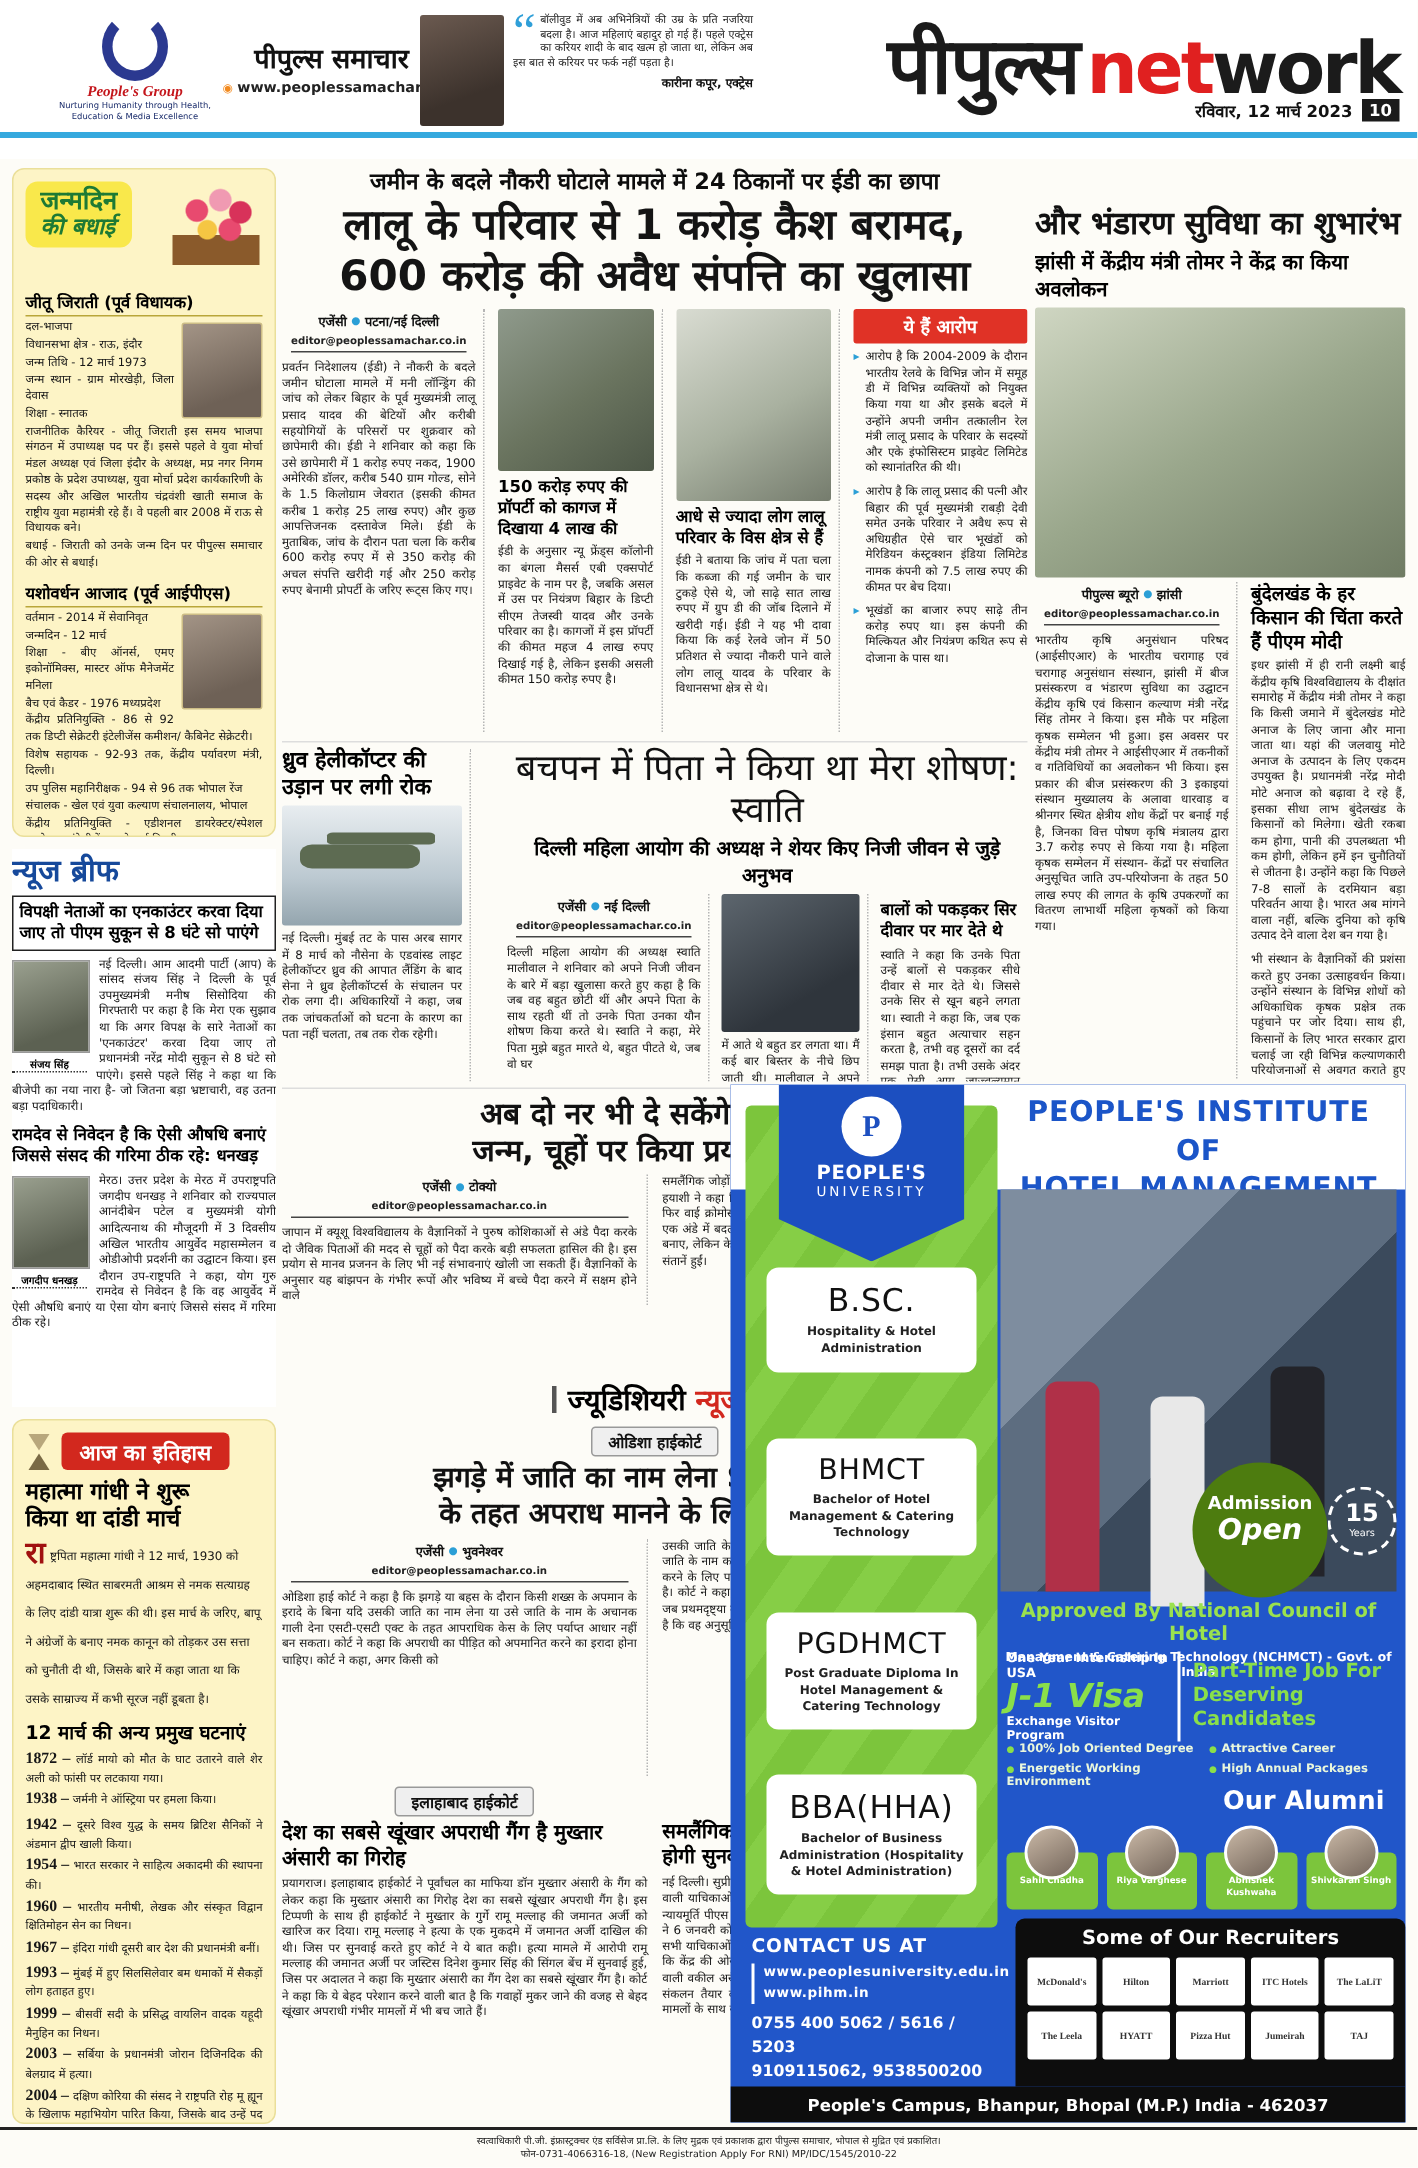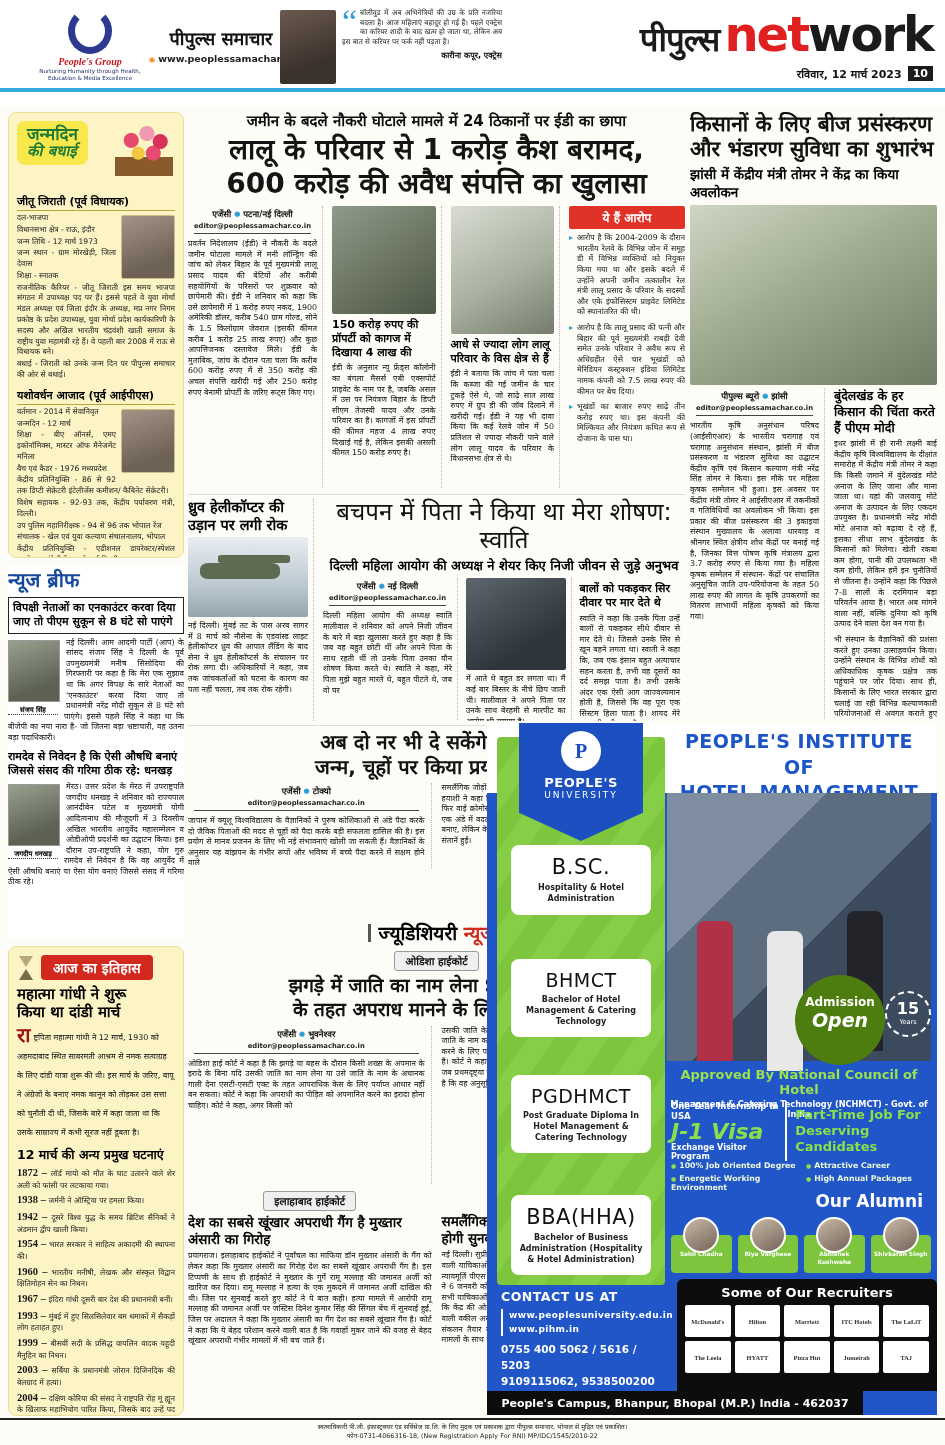--- a/index.html
+++ b/index.html
@@ -15,21 +15,21 @@
   .sam{position:absolute;left:146px;top:26px;width:150px;text-align:center}
   .sam-title{font-size:18px;font-weight:800;color:#111;white-space:nowrap}
   .sam-url{font-size:9.5px;font-weight:bold;color:#222;margin-top:3px}
   .sam-url::before{content:"◉ ";color:#f28a1f;font-size:8px}
   .q-photo{position:absolute;left:280px;top:10px;width:56px;height:74px;background:linear-gradient(160deg,#6b5a50,#3c322c 70%);border-radius:2px}
   .qblock{position:absolute;left:342px;top:8px;width:160px}
   .qmark{float:left;color:#2f9fd8;font-size:34px;line-height:.8;margin-right:3px;font-family:"Liberation Serif",serif}
   .qtext{font-size:7.2px;line-height:1.35;color:#222;text-align:justify;font-weight:500}
   .qattr{font-size:8px;font-weight:bold;text-align:right;margin-top:2px;color:#111}
   .title-wrap{position:absolute;right:12px;top:6px;width:400px;text-align:right;white-space:nowrap}
-  .t-hi{font-size:33px;font-weight:800;color:#1b1b1b;letter-spacing:-1px}
+  .t-hi{font-size:52px;font-weight:800;color:#1b1b1b;letter-spacing:-1px}
   .t-net{font-size:48px;font-weight:800;color:#e02020;letter-spacing:-2px}
   .t-work{font-size:48px;font-weight:800;color:#1b1b1b;letter-spacing:-2px}
   .date-row{position:absolute;right:12px;top:66px;display:flex;align-items:center;gap:6px}
   .date{font-size:11px;font-weight:bold;color:#111}
   .pbadge{background:#1b1b1b;color:#fff;font-size:11px;font-weight:bold;padding:1px 5px}
   
   .byline{font-size:8.5px;font-weight:bold;text-align:center;color:#111;margin:2px 0 3px}
   .byline .dot{color:#2b9fd6;font-size:7px;vertical-align:1px}
   .email{display:block;font-size:6.8px;font-weight:bold;text-align:center;color:#222;border-bottom:1px solid #444;padding-bottom:3px;margin:0 6px 5px}
   .body{font-size:7.9px;line-height:1.34;text-align:justify;margin:0;color:#141414}
@@ -76,21 +76,21 @@
   .headline{font-size:28px;line-height:1.2;font-weight:800;text-align:center;color:#141414;margin:0 0 6px}
   .lead-grid{display:grid;grid-template-columns:1fr 1fr 1fr 1.06fr;gap:9px;height:282px;overflow:hidden}
   .lead-grid>div{border-right:1px dotted #b5b5b5;padding-right:5px}
   .lead-grid>div:last-child{border-right:none;padding-right:0}
   .ph-seized{width:100%;height:108px;background:linear-gradient(145deg,#8f9a8c,#6a745f 55%,#4d5747)}
   .ph-cash{width:100%;height:128px;background:linear-gradient(150deg,#d9dcd2,#a9b1a0 55%,#757c6d)}
   .alleg-title{background:#e03226;color:#fff;font-size:12px;font-weight:800;text-align:center;padding:3px 4px;border-radius:2px;margin-bottom:4px}
   .alleg ul{margin:0;padding:0;list-style:none}
   .alleg li{font-size:7.8px;line-height:1.36;text-align:justify;margin-bottom:5px;padding-left:8px;position:relative;color:#141414}
   .alleg li::before{content:"▸";position:absolute;left:0;color:#2b9fd6;font-size:8px}
-  .mid-row{display:flex;gap:9px;height:222px;overflow:hidden;margin-top:6px;border-top:1px solid #ddd;padding-top:4px}
+  .mid-row{display:flex;gap:24px;height:222px;overflow:hidden;margin-top:6px;border-top:1px solid #ddd;padding-top:4px}
   .heli{width:120px;flex:none;border-right:1px dotted #b5b5b5;padding-right:5px}
   .heli h3{font-size:14.5px;line-height:1.2;margin:0 0 3px;color:#000}
   .ph-heli{width:100%;height:80px;background:linear-gradient(180deg,#e8edf0,#bcc9d1 60%,#94a5ae);position:relative}
   .ph-heli::after{content:"";position:absolute;left:12px;top:26px;width:80px;height:16px;background:#5d6b52;border-radius:8px/6px;box-shadow:14px -12px 0 -4px #5d6b52}
   .swati{flex:1}
   .swati h2{font-size:24px;line-height:1.15;font-weight:400;text-align:center;margin:0 0 2px;color:#111}
   .swati .sub{font-size:13px;font-weight:800;text-align:center;margin:0 0 4px;color:#000}
   .swati-grid{display:grid;grid-template-columns:1fr 1fr 1fr;gap:8px}
   .swati-grid>div{border-right:1px dotted #b5b5b5;padding-right:5px}
   .swati-grid>div:last-child{border-right:none}
@@ -126,21 +126,21 @@
   .ad-top{position:absolute;left:0;top:0;width:450px;height:70px;background:#fff}
   .ad-title{position:absolute;left:180px;top:6px;width:264px;text-align:center;color:#1b55c8;font-weight:800;font-size:19px;line-height:1.35;letter-spacing:.5px}
   .ad-photo{position:absolute;left:180px;top:70px;width:264px;height:268px;background:linear-gradient(135deg,#7e8d9f 0 30%,#5d6d80 30% 55%,#3b4a5c 55%);}
   .ad-photo::after{content:"";position:absolute;left:30px;bottom:0;width:36px;height:140px;background:#b03048;border-radius:8px 8px 0 0;box-shadow:70px 10px 0 0 #e8e8e8,150px -10px 0 0 #23242a}
   .ad-green{position:absolute;left:10px;top:14px;width:168px;height:548px;background:repeating-linear-gradient(125deg,#7cc53c 0 22px,#86ce46 22px 44px);border-radius:4px}
   .shield{position:absolute;left:32px;top:0;width:124px;height:118px;background:#1c4fc0;clip-path:polygon(0 0,100% 0,100% 76%,50% 100%,0 76%);text-align:center}
   .emblem{width:40px;height:40px;border-radius:50%;background:#fff;color:#1c4fc0;font-weight:800;font-size:20px;line-height:40px;margin:8px auto 4px;font-family:"Liberation Serif",serif}
   .univ1{color:#fff;font-weight:800;font-size:13px;letter-spacing:.5px}
   .univ2{color:#fff;font-size:9px;letter-spacing:2px}
   .course{position:absolute;left:24px;width:140px;background:#fff;border-radius:8px;text-align:center;padding:10px 6px;box-sizing:border-box}
-  .c1{top:122px}.c2{top:236px}.c3{top:352px}.c4{top:472px}
+  .c1{top:122px}.c2{top:236px}.c3{top:352px}.c4{top:460px}
   .c-code{font-size:21px;font-weight:400;color:#111;letter-spacing:.5px}
   .c2 .c-code,.c3 .c-code{font-size:19px}
   .c-desc{font-size:8px;font-weight:bold;color:#222;margin-top:4px;line-height:1.35}
   .admission{position:absolute;left:308px;top:252px;width:90px;height:90px;border-radius:50%;background:#4d7c0f;text-align:center;color:#fff}
   .adm1{font-size:12px;font-weight:bold;margin-top:20px}
   .adm2{font-size:19px;font-weight:800;font-style:italic}
   .badge15{position:absolute;left:398px;top:268px;width:46px;height:46px;border-radius:50%;border:2px dashed #fff;color:#fff;text-align:center;box-sizing:border-box}
   .b15{font-size:16px;font-weight:800;margin-top:6px}.byr{font-size:6.5px}
   .approved{position:absolute;left:180px;top:344px;width:264px;text-align:center}
   .ap1{color:#9be14e;font-weight:800;font-size:13px}
@@ -161,21 +161,21 @@
   .av{position:absolute;left:50%;transform:translateX(-50%);top:0;width:32px;height:32px;border-radius:50%;background:linear-gradient(150deg,#c9b8a6,#73655a);border:2px solid #fff}
   .an{background:#7cc53c;border-radius:4px;padding:16px 2px 4px;text-align:center;color:#fff;font-size:5.8px;font-weight:bold;line-height:1.3;min-height:18px}
   .contact{position:absolute;left:14px;top:566px;width:162px;color:#fff}
   .ct{font-size:12.5px;font-weight:800;letter-spacing:.5px}
   .curl{border-left:2px solid #fff;padding-left:6px;margin-top:5px;font-size:9px;font-weight:800;line-height:1.5;letter-spacing:.4px}
   .cph{font-size:10.5px;font-weight:800;margin-top:6px;line-height:1.5}
   .recr{position:absolute;left:190px;top:556px;width:260px;height:112px;background:#0d0d0d;border-radius:6px 6px 0 0;padding:6px 8px;box-sizing:border-box}
   .rt{color:#fff;font-size:13px;font-weight:800;text-align:center;margin-bottom:5px}
   .rgrid{display:grid;grid-template-columns:repeat(5,1fr);gap:4px}
   .tile{background:#fff;height:30px;border-radius:2px;display:flex;align-items:center;justify-content:center;text-align:center;font-size:6.4px;font-weight:800;color:#333;font-family:"Liberation Serif",serif;padding:1px}
-  .campus{position:absolute;left:0;top:668px;width:376px;height:24px;background:#0d0d0d;color:#fff;display:flex;align-items:center;justify-content:center;font-size:11px;font-weight:800}
+  .campus{position:absolute;left:0;top:668px;width:450px;height:24px;background:#0d0d0d;color:#fff;display:flex;align-items:center;justify-content:center;font-size:11px;font-weight:800}
   
   .imprint{position:absolute;left:0;top:1418px;width:945px;border-top:2px solid #222;padding-top:3px;text-align:center}
   .imprint div{font-size:6.4px;color:#222;line-height:1.45}
 </style>
 </head>
 <body>
 
 <div class="page">
 
   <header class="mast">
@@ -381,21 +381,21 @@
         <div>
           <div class="chip-row"><span class="chip chip-blue">सुप्रीम कोर्ट</span></div>
           <h3>समलैंगिक शादियों को कानूनी मान्यता देने कल होगी सुनवाई</h3>
           <p class="body">नई दिल्ली। सुप्रीम कोर्ट सोमवार को समलैंगिक विवाहों को कानूनी मान्यता देने की मांग वाली याचिकाओं पर सुनवाई करेगा। याचिकाओं पर मुख्य न्यायाधीश डी वाई चंद्रचूड़, न्यायमूर्ति पीएस नरसिम्हा और जेबी पारदीवाला की पीठ सुनवाई करेगी। शीर्ष अदालत ने 6 जनवरी को, दिल्ली हाईकोर्ट सहित विभिन्न उच्च न्यायालयों के समक्ष लंबित ऐसी सभी याचिकाओं को क्लब और अपने पास स्थानांतरित कर लिया था। कोर्ट ने कहा था कि केंद्र की ओर से पेश होने वाले वकील और याचिकाकर्ताओं का प्रतिनिधित्व करने वाली वकील अरुंधति काटजू एक साथ लिखित सबमिशन, दस्तावेजों का एक सामान्य संकलन तैयार करेंगे, जिस पर सुनवाई होगी। संबंधित याचिकाओं और हस्तांतरित मामलों के साथ याचिका को 13 मार्च को सुना जाएगा।</p>
         </div>
       </div>
     </div>
   </main>
 
   <section class="farm">
-    <h1><span>किसानों के लिए बीज प्रसंस्करण</span><br><span>और भंडारण सुविधा का शुभारंभ</span></h1>
+    <h1><br><span>और भंडारण सुविधा का शुभारंभ</span></h1>
     <div class="sub">झांसी में केंद्रीय मंत्री तोमर ने केंद्र का किया अवलोकन</div>
     <div class="ph ph-plaque"></div>
     <div class="farm-grid">
       <div>
         <div class="byline"><span>पीपुल्स ब्यूरो</span> <span class="dot">●</span> <span>झांसी</span></div>
         <span class="email">editor@peoplessamachar.co.in</span>
         <p class="body">भारतीय कृषि अनुसंधान परिषद (आईसीएआर) के भारतीय चरागाह एवं चरागाह अनुसंधान संस्थान, झांसी में बीज प्रसंस्करण व भंडारण सुविधा का उद्घाटन केंद्रीय कृषि एवं किसान कल्याण मंत्री नरेंद्र सिंह तोमर ने किया। इस मौके पर महिला कृषक सम्मेलन भी हुआ। इस अवसर पर केंद्रीय मंत्री तोमर ने आईसीएआर में तकनीकों व गतिविधियों का अवलोकन भी किया। इस प्रकार की बीज प्रसंस्करण की 3 इकाइयां संस्थान मुख्यालय के अलावा धारवाड़ व श्रीनगर स्थित क्षेत्रीय शोध केंद्रों पर बनाई गई है, जिनका वित्त पोषण कृषि मंत्रालय द्वारा 3.7 करोड़ रुपए से किया गया है। महिला कृषक सम्मेलन में संस्थान- केंद्रों पर संचालित अनुसूचित जाति उप-परियोजना के तहत 50 लाख रुपए की लागत के कृषि उपकरणों का वितरण लाभार्थी महिला कृषकों को किया गया।</p>
       </div>
       <div>
         <div class="modi-head">बुंदेलखंड के हर किसान की चिंता करते हैं पीएम मोदी</div>

